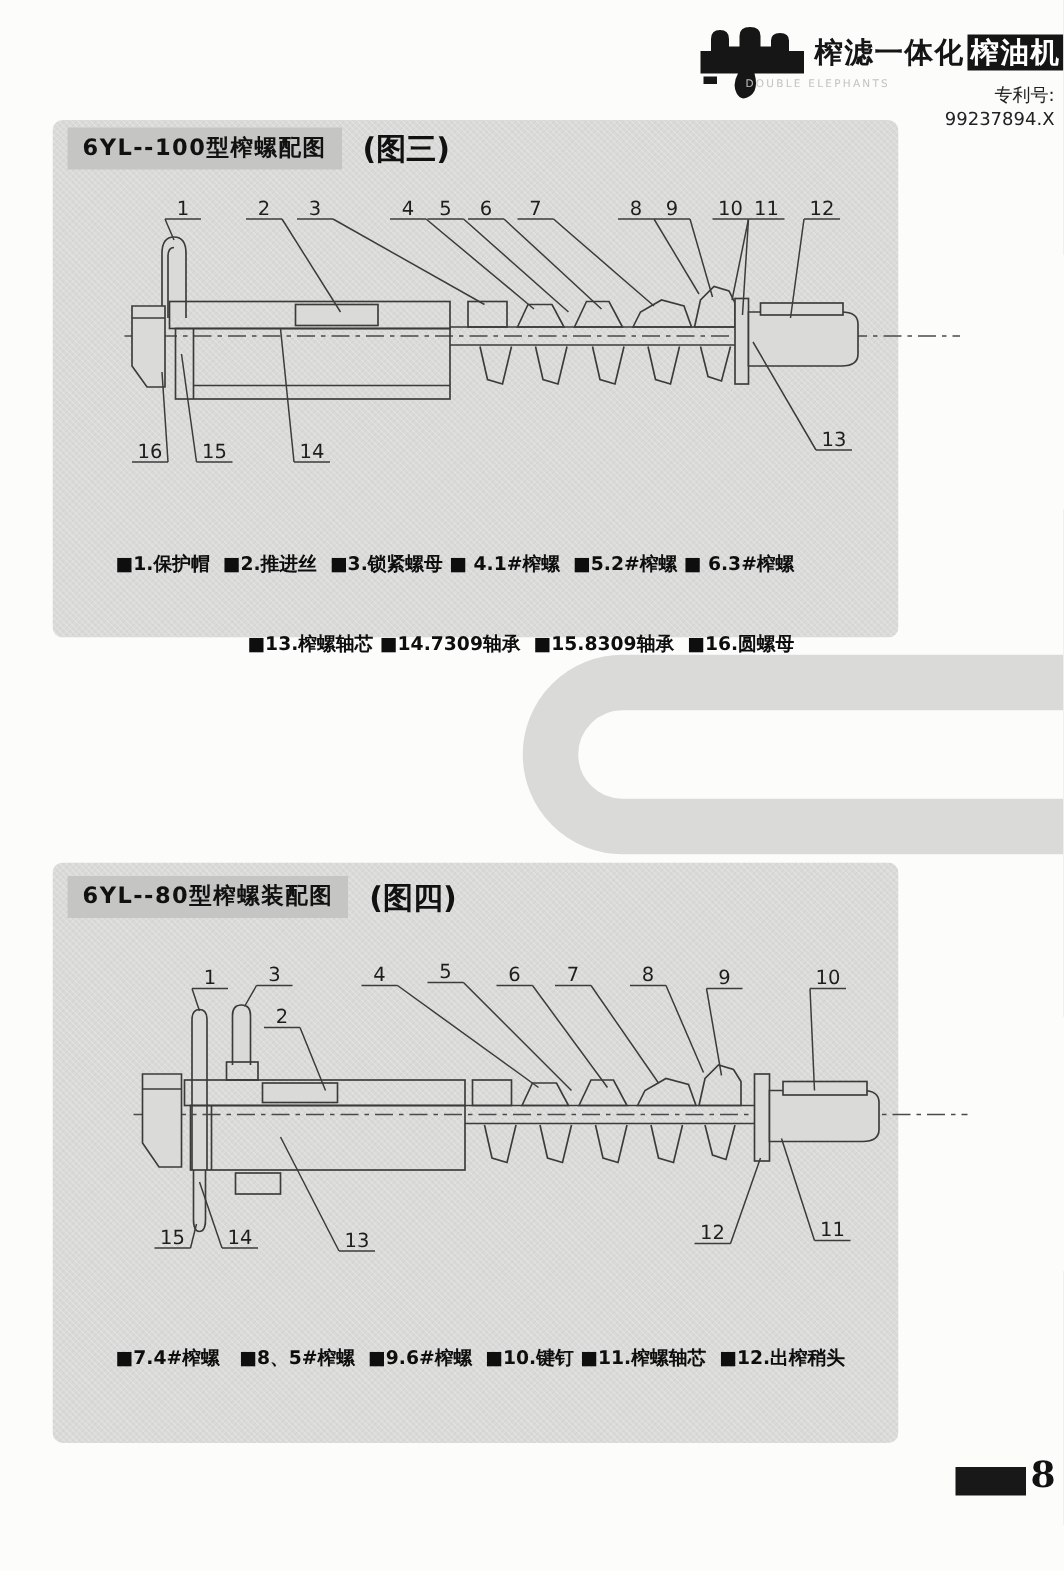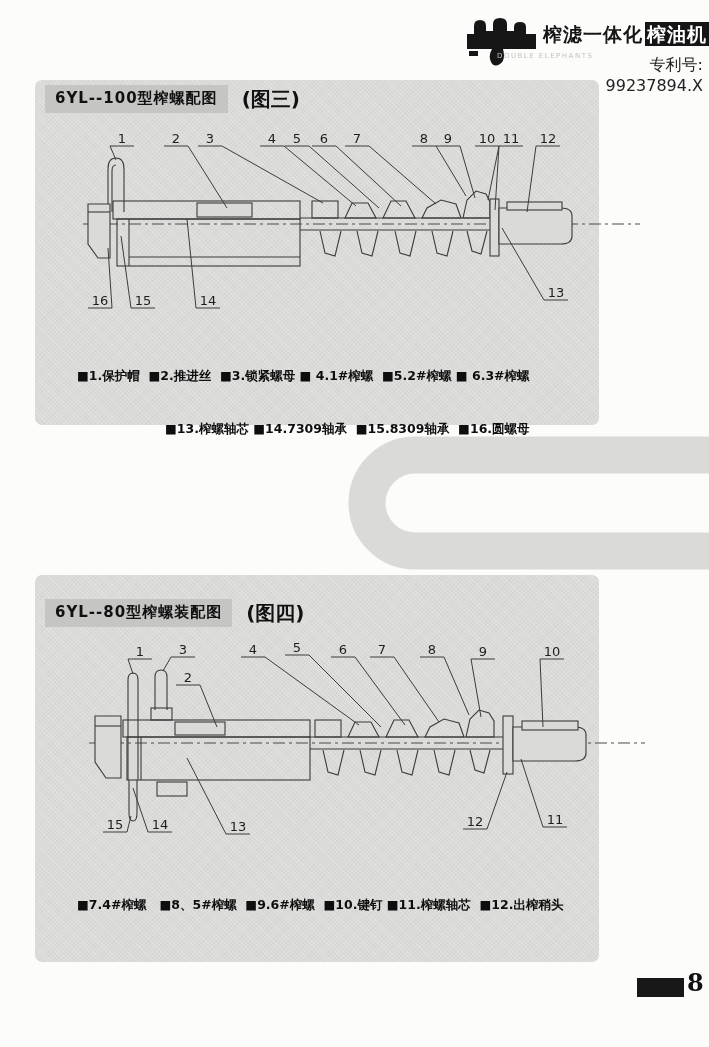--- a/index.html
+++ b/index.html
@@ -10,32 +10,32 @@
   }
   
   .header{position:absolute;left:451px;top:14px;width:252px;height:58px;}
   .logo{position:absolute;left:15px;top:4px;}
   .brand-line{position:absolute;left:92px;top:8px;white-space:nowrap;}
   .brand-main{font-size:19px;font-weight:bold;letter-spacing:1px;color:#151515;}
   .brand-boxed{font-size:19px;font-weight:bold;background:#151515;color:#ffffff;
     padding:1px 2px;margin-left:2px;letter-spacing:1px;}
   .brand-sub{position:absolute;left:46px;top:38px;font-size:7px;color:#c2c2c2;
     letter-spacing:1.5px;}
-  .patent{position:absolute;left:143px;top:41px;font-size:16px;color:#222;}
+  .patent{position:absolute;left:143px;top:41px;font-size:12px;color:#222;}
   
   .panel{
     position:absolute;left:35px;width:564px;background:#dadad8;border-radius:7px;
     background-image:
       repeating-linear-gradient(45deg, rgba(255,255,255,.20) 0 1px, transparent 1px 3px),
       repeating-linear-gradient(-45deg, rgba(120,120,120,.05) 0 1px, transparent 1px 3px);
   }
   .panel-1{top:80px;height:345px;}
   .panel-2{top:575px;height:387px;}
   .title-row{position:absolute;left:10px;top:5px;display:flex;align-items:center;}
-  .panel-2 .title-row{top:24px;}
+  .panel-2 .title-row{top:9px;}
   .title-box{background:#c5c5c3;padding:4px 10px 5px 10px;font-size:15px;
     font-weight:bold;letter-spacing:1px;color:#111;}
   .fig-label{margin-left:14px;font-size:20px;font-weight:bold;color:#111;}
   .diagram{position:absolute;left:40px;width:580px;height:250px;}
   .panel-1 .diagram{top:44px;}
   .panel-2 .diagram{top:55px;}
   .parts-list{position:absolute;left:42px;font-size:12.5px;font-weight:bold;
     line-height:17.5px;color:#0e0e0e;white-space:pre;}
   .panel-1 .parts-list{top:252px;}
   .panel-2 .parts-list{top:286px;}

